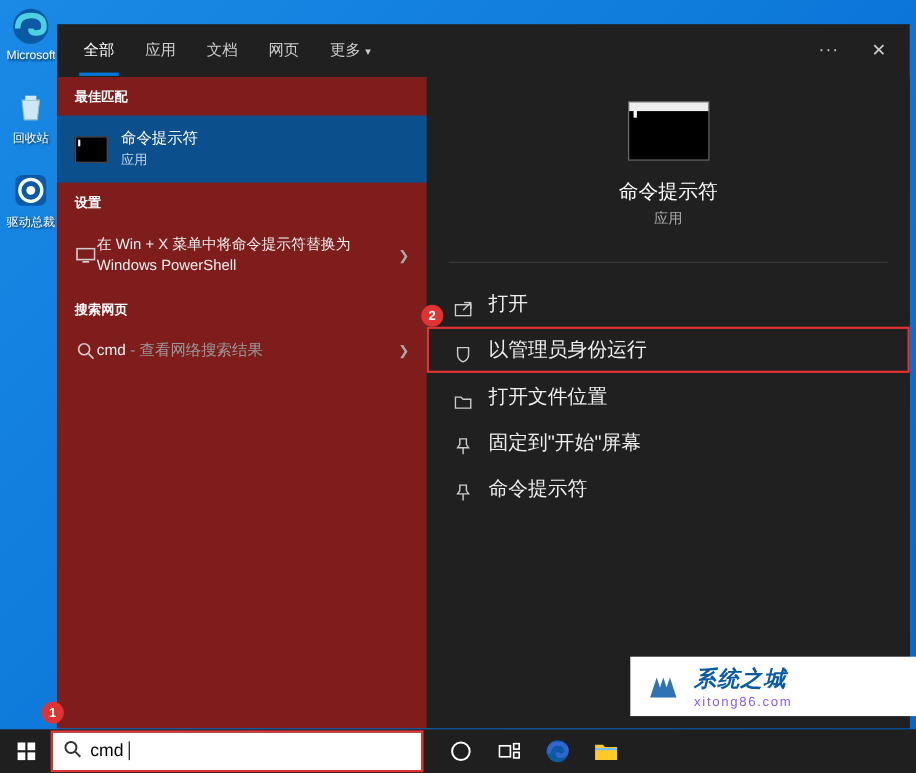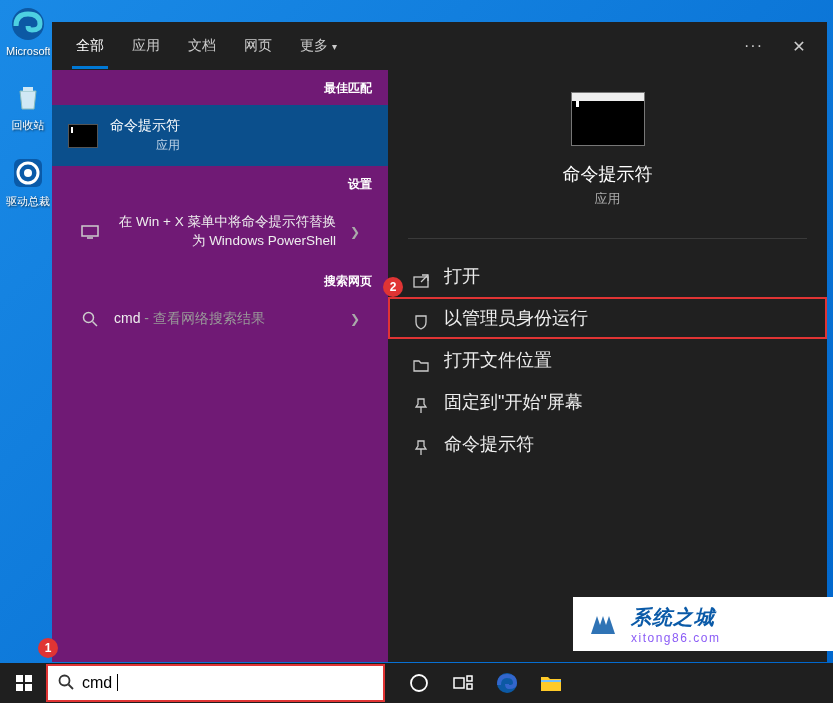--- a/index.html
+++ b/index.html
@@ -17,29 +17,29 @@
     .tab { padding: 13px 14px; font-size: 14px; color: #ccc; cursor: pointer; position: relative; }
     .tab.active { color: #fff; }
     .tab.active::after { content: ''; position: absolute; bottom: -1px; left: 10px; right: 10px; height: 3px; background: #0078d4; }
     .tab .caret { margin-left: 4px; font-size: 10px; }
     .header-right { position: absolute; right: 8px; display: flex; align-items: center; gap: 8px; }
     .more-dots { color: #ccc; font-size: 16px; padding: 8px; cursor: pointer; letter-spacing: 1px; }
     .close-btn { width: 40px; height: 40px; display: flex; align-items: center; justify-content: center; color: #ccc; cursor: pointer; font-size: 16px; }
     
     .panel-body { flex: 1; display: flex; }
     
-    .left-col { width: 336px; background: #701a75; display: flex; flex-direction: column; text-align: right; }
+    .left-col { width: 336px; background: #7f1d1d; display: flex; flex-direction: column; }
     .section-hdr { padding: 10px 16px 8px; font-size: 12px; color: #fff; font-weight: 600; }
     .best-match { background: #0b4f8c; padding: 12px 16px; display: flex; align-items: center; gap: 12px; cursor: pointer; }
     .cmd-thumb-sm { width: 30px; height: 24px; background: #000; border: 1px solid #555; position: relative; }
     .cmd-thumb-sm::before { content: ''; position: absolute; top: 2px; left: 2px; width: 2px; height: 6px; background: #fff; }
     .best-match .txt .title { font-size: 14px; color: #fff; }
     .best-match .txt .sub { font-size: 12px; color: #c0d5e8; margin-top: 2px; }
     
-    .setting-item, .web-item { padding: 12px 28px; display: flex; align-items: center; gap: 14px; cursor: pointer; position: relative; }
+    .setting-item, .web-item { padding: 12px 16px; display: flex; align-items: center; cursor: pointer; position: relative; }
     .setting-item .ico-cell, .web-item .ico-cell { width: 20px; display: flex; justify-content: center; color: #ccc; font-size: 14px; }
     .setting-item .lbl { font-size: 13.5px; color: #eee; line-height: 1.4; flex: 1; }
     .setting-item .chev { color: #aaa; font-size: 12px; }
     .web-item .lbl { font-size: 14px; color: #eee; }
     .web-item .lbl .dim { color: #999; }
     
     .right-col { flex: 1; background: #202020; padding: 22px 0 0 0; display: flex; flex-direction: column; position: relative; }
     .preview-top { display: flex; flex-direction: column; align-items: center; padding-bottom: 18px; }
     .cmd-thumb-lg { width: 74px; height: 54px; background: #000; border: 1px solid #777; position: relative; margin-bottom: 16px; }
     .cmd-thumb-lg::before { content: ''; position: absolute; top: 4px; left: 4px; width: 3px; height: 10px; background: #fff; }

